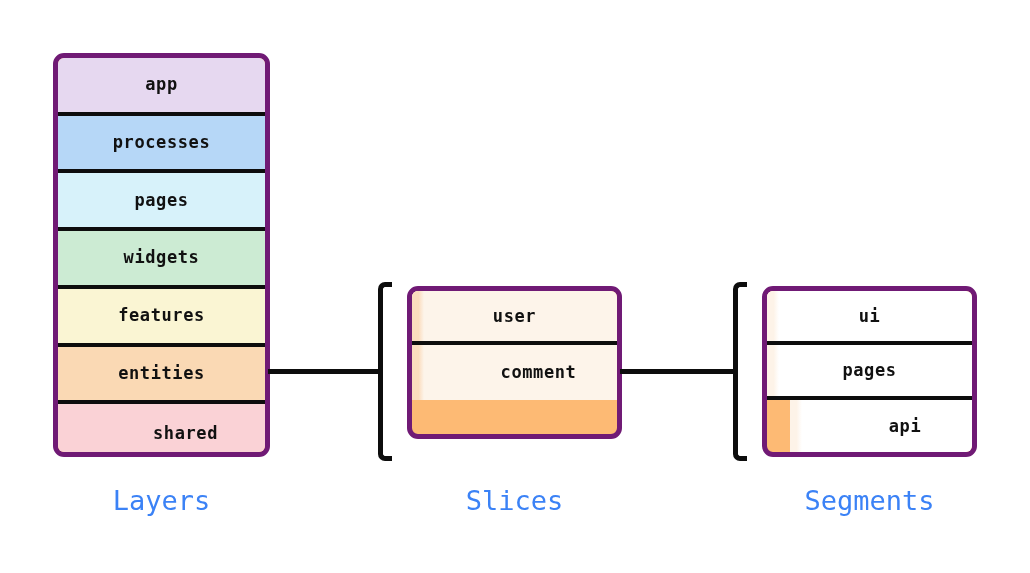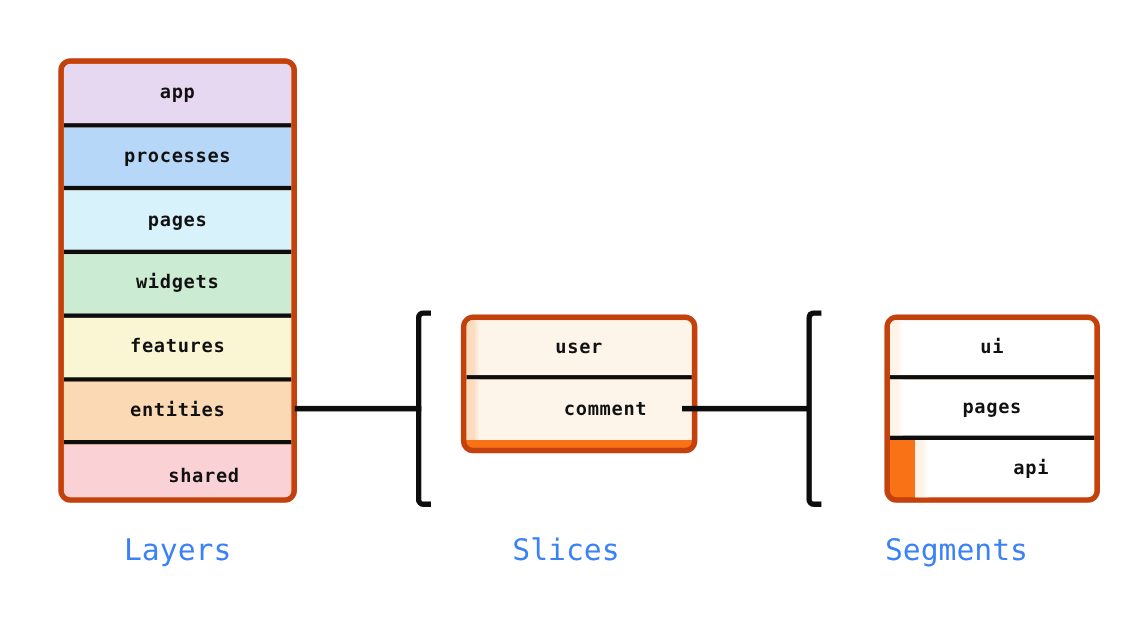--- a/index.html
+++ b/index.html
@@ -21,24 +21,24 @@
     left: 0;
     top: 0;
     width: 1030px;
     height: 573px;
   }
 
   
   .group-box {
     position: absolute;
     box-sizing: border-box;
-    border: 5px solid #c2410c;
+    border: 5px solid #701a75;
     border-radius: 11px;
     overflow: hidden;
-    background: #f97316;
+    background: #fdba74;
   }
 
   .row {
     position: relative;
     box-sizing: border-box;
     display: flex;
     align-items: center;
     justify-content: center;
     border-bottom: 4px solid #0d0d0d;
     overflow: hidden;
@@ -79,32 +79,31 @@
   }
   #layers-box .row {
     height: 57.71px;
   }
 
   
   #slices-box {
     left: 407px;
     top: 286px;
     width: 215px;
-    height: 126px;
-    margin-left: 12px;
+    height: 153px;
   }
   #slices-box .row {
     height: 54.33px;
   }
 
   
   #segments-box {
-    left: 804px;
+    left: 762px;
     top: 286px;
-    width: 196px;
+    width: 215px;
     height: 171px;
   }
   #segments-box .row {
     height: 54.33px;
   }
 
   
   .bracket {
     position: absolute;
     box-sizing: border-box;

